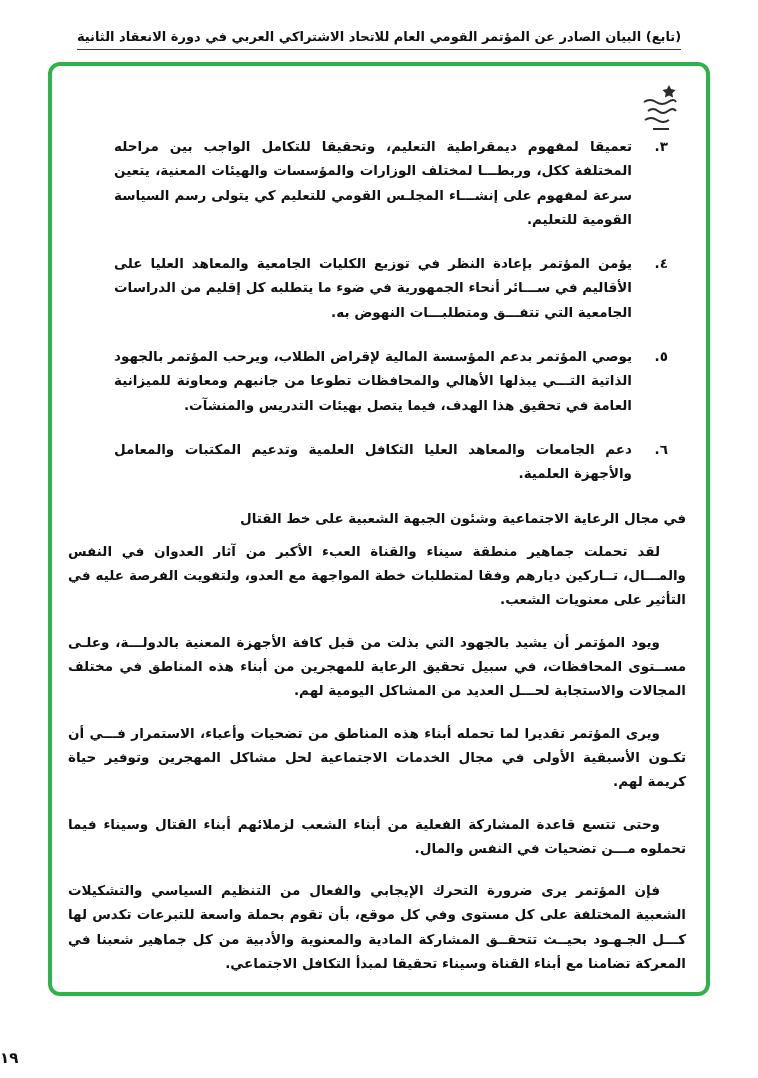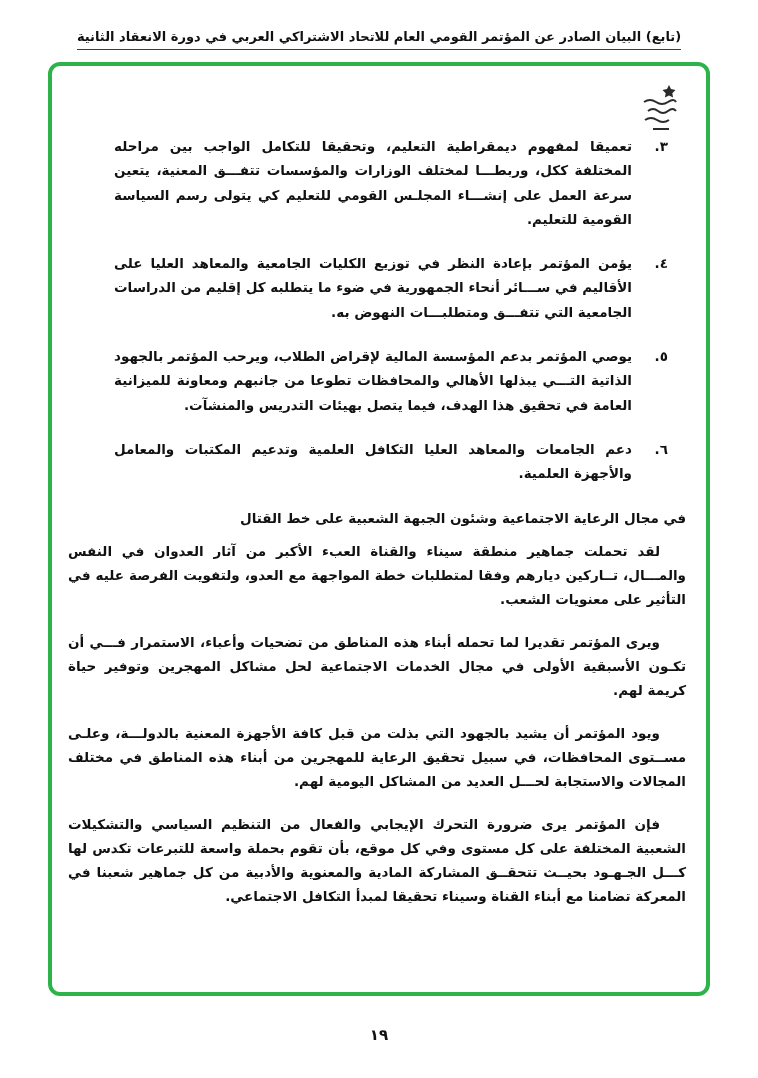--- a/index.html
+++ b/index.html
@@ -80,24 +80,24 @@
     margin: 2px 4px 4px 0;
     text-align: right;
   }
   .paragraph {
     margin: 9px 4px 18px 0;
     text-indent: 26px;
     text-align: justify;
   }
   .page-number {
     position: absolute;
-    bottom: 26px;
+    bottom: 3px;
     left: 0;
     right: 0;
-    text-align: center;
+    text-align: left;
     font-size: 15px;
     font-weight: bold;
   }
 </style>
 </head>
 <body>
 
 <div class="page">
 
   <div class="doc-header">
@@ -111,43 +111,44 @@
       <path d="M6 20 q6 -4 12 0 t12 0 t8 0" stroke="#151515" stroke-width="2" fill="none"></path>
       <path d="M10 29 q5 -4 10 0 t10 0 t8 0" stroke="#151515" stroke-width="2" fill="none"></path>
       <path d="M7 38 q6 -4 12 0 t12 0" stroke="#151515" stroke-width="2" fill="none"></path>
       <path d="M15 47 h16" stroke="#151515" stroke-width="2" fill="none"></path>
     </svg>
 
     <div class="content" dir="rtl">
 
       <div class="numbered-item">
         <span class="item-number">٣.</span>
-        <span class="item-text">تعميقا لمفهوم ديمقراطية التعليم، وتحقيقا للتكامل الواجب بين مراحله المختلفة ككل، وربطـــا لمختلف الوزارات والمؤسسات تتفـــق المعنية، يتعين سرعة العمل على إنشـــاء المجلـس القومي للتعليم كي يتولى رسم السياسة القومية للتعليم.</span>
+        <span class="item-text">تعميقا لمفهوم ديمقراطية التعليم، وتحقيقا للتكامل الواجب بين مراحله المختلفة ككل، وربطـــا لمختلف الوزارات والمؤسسات والهيئات المعنية، يتعين سرعة لمفهوم على إنشـــاء المجلـس القومي للتعليم كي يتولى رسم السياسة القومية للتعليم.</span>
       </div>
 
       <div class="numbered-item">
         <span class="item-number">٤.</span>
         <span class="item-text">يؤمن المؤتمر بإعادة النظر في توزيع الكليات الجامعية والمعاهد العليا على الأقاليم في ســـائر أنحاء الجمهورية في ضوء ما يتطلبه كل إقليم من الدراسات الجامعية التي تتفـــق ومتطلبـــات النهوض به.</span>
       </div>
 
       <div class="numbered-item">
         <span class="item-number">٥.</span>
         <span class="item-text">يوصي المؤتمر بدعم المؤسسة المالية لإقراض الطلاب، ويرحب المؤتمر بالجهود الذاتية التـــي يبذلها الأهالي والمحافظات تطوعا من جانبهم ومعاونة للميزانية العامة في تحقيق هذا الهدف، فيما يتصل بهيئات التدريس والمنشآت.</span>
       </div>
 
       <div class="numbered-item">
         <span class="item-number">٦.</span>
         <span class="item-text">دعم الجامعات والمعاهد العليا التكافل العلمية وتدعيم المكتبات والمعامل والأجهزة العلمية.</span>
       </div>
 
       <div class="section-heading">في مجال الرعاية الاجتماعية وشئون الجبهة الشعبية على خط القتال</div>
 
       <p class="paragraph">لقد تحملت جماهير منطقة سيناء والقناة العبء الأكبر من آثار العدوان في النفس والمـــال، تــاركين ديارهم وفقا لمتطلبات خطة المواجهة مع العدو، ولتفويت الفرصة عليه في التأثير على معنويات الشعب.</p>
+      <p class="paragraph">ويود المؤتمر أن يشيد بالجهود التي بذلت من قبل كافة الأجهزة المعنية بالدولـــة، وعلـى مســتوى المحافظات، في سبيل تحقيق الرعاية للمهجرين من أبناء هذه المناطق في مختلف المجالات والاستجابة لحـــل العديد من المشاكل اليومية لهم.</p>
       <p class="paragraph">ويرى المؤتمر تقديرا لما تحمله أبناء هذه المناطق من تضحيات وأعباء، الاستمرار فـــي أن تكـون الأسبقية الأولى في مجال الخدمات الاجتماعية لحل مشاكل المهجرين وتوفير حياة كريمة لهم.</p>
-      <p class="paragraph">ويود المؤتمر أن يشيد بالجهود التي بذلت من قبل كافة الأجهزة المعنية بالدولـــة، وعلـى مســتوى المحافظات، في سبيل تحقيق الرعاية للمهجرين من أبناء هذه المناطق في مختلف المجالات والاستجابة لحـــل العديد من المشاكل اليومية لهم.</p>
+      <p class="paragraph">وحتى تتسع قاعدة المشاركة الفعلية من أبناء الشعب لزملائهم أبناء القتال وسيناء فيما تحملوه مـــن تضحيات في النفس والمال.</p>
       <p class="paragraph">فإن المؤتمر يرى ضرورة التحرك الإيجابي والفعال من التنظيم السياسي والتشكيلات الشعبية المختلفة على كل مستوى وفي كل موقع، بأن تقوم بحملة واسعة للتبرعات تكدس لها كـــل الجـهـود بحيــث تتحقــق المشاركة المادية والمعنوية والأدبية من كل جماهير شعبنا في المعركة تضامنا مع أبناء القناة وسيناء تحقيقا لمبدأ التكافل الاجتماعي.</p>
 
     </div>
   </div>
 
   <div class="page-number" dir="rtl">١٩</div>
 
 </div>
 
 </body></html>

